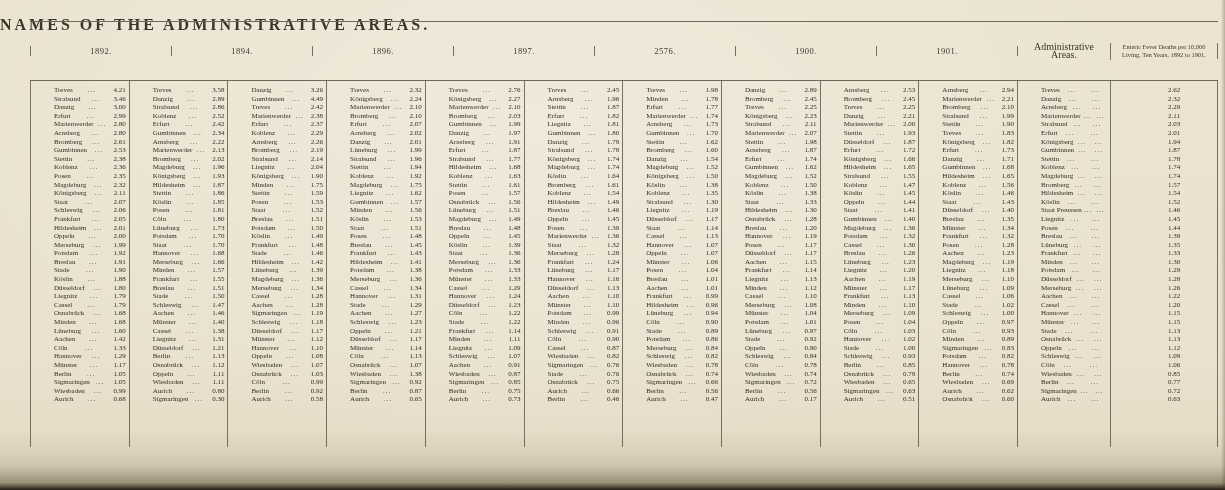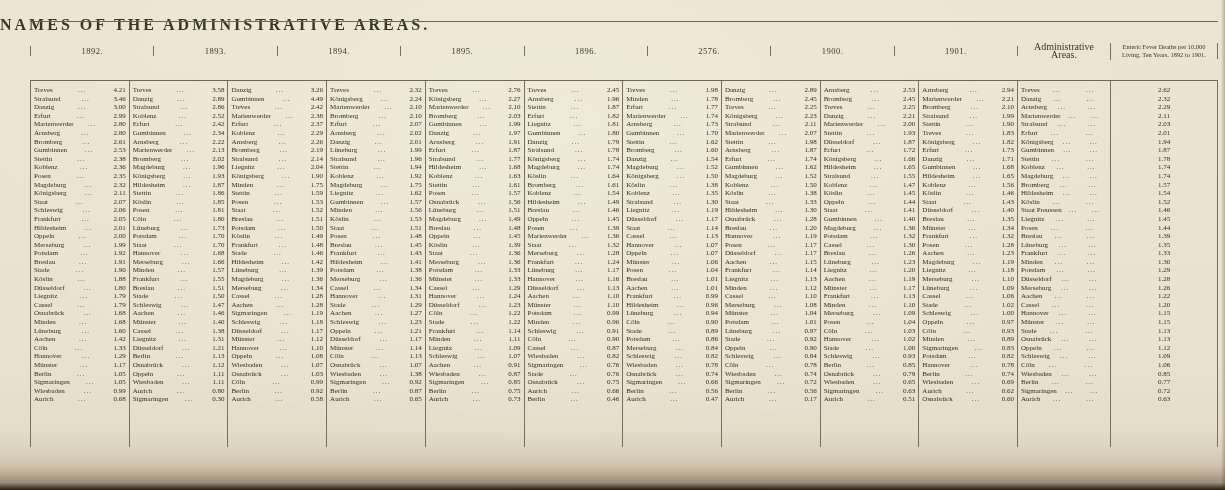--- a/index.html
+++ b/index.html
@@ -32,21 +32,21 @@
   .brow { display: flex; height: 366px; overflow: hidden; }
   .cell { border-right: 1px solid #77705f; min-width: 0; }
   .hrow .cell:first-child, .brow .cell:first-child { border-left: 1px solid #77705f; }
   .ycell { flex: 1 1 0; }
   .acell { flex: 0 0 93px; }
   .ecell { flex: 0 0 107px; }
   .hcell { display: flex; align-items: center; justify-content: center; text-align: center; }
   .ylabel { font-size: 8.5px; letter-spacing: 0.5px; color: #3a352c; }
   .ahlabel { font-size: 10px; line-height: 8.5px; padding: 0 8px; color: #3a352c; }
   .ehlabel { font-size: 6.4px; line-height: 7.6px; padding: 0 4px; color: #3a352c; }
-  .bcell { padding-top: 5px; }
+  .bcell { padding-top: 5px; padding-left: 20px; }
   .row {
     display: flex;
     align-items: baseline;
     font-size: 7px;
     line-height: 8.6px;
     padding: 0 3px;
     white-space: nowrap;
     overflow: hidden;
   }
   .n { flex: 0 0 auto; }
@@ -68,30 +68,27 @@
 <body>
 
 <div class="page">
   <div class="title">NAMES OF THE ADMINISTRATIVE AREAS.</div>
   <div class="table">
     <div class="hrow">
         <div class="cell ycell hcell">
           <span class="ylabel">1892.</span>
         </div>
         <div class="cell ycell hcell">
-          <span class="ylabel">1893.</span>
-        </div>
-        <div class="cell ycell hcell">
           <span class="ylabel">1894.</span>
         </div>
         <div class="cell ycell hcell">
-          <span class="ylabel">1895.</span>
+          <span class="ylabel">1896.</span>
         </div>
         <div class="cell ycell hcell">
-          <span class="ylabel">1896.</span>
+          <span class="ylabel">1897.</span>
         </div>
         <div class="cell ycell hcell">
           <span class="ylabel">2576.</span>
         </div>
         <div class="cell ycell hcell">
           <span class="ylabel">1900.</span>
         </div>
         <div class="cell ycell hcell">
           <span class="ylabel">1901.</span>
         </div>

